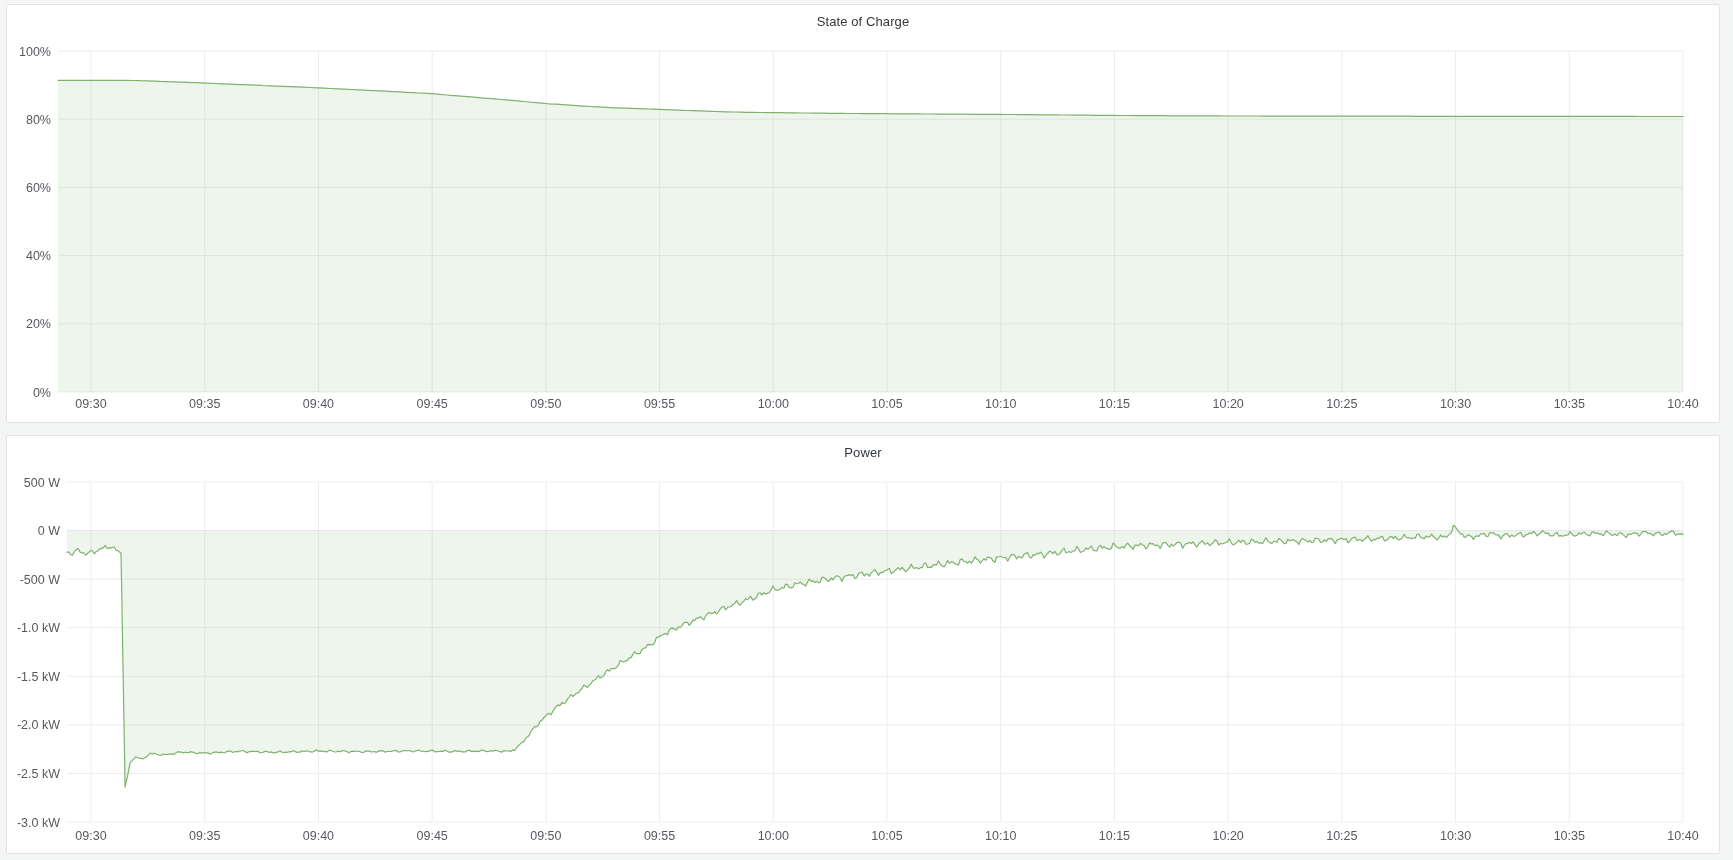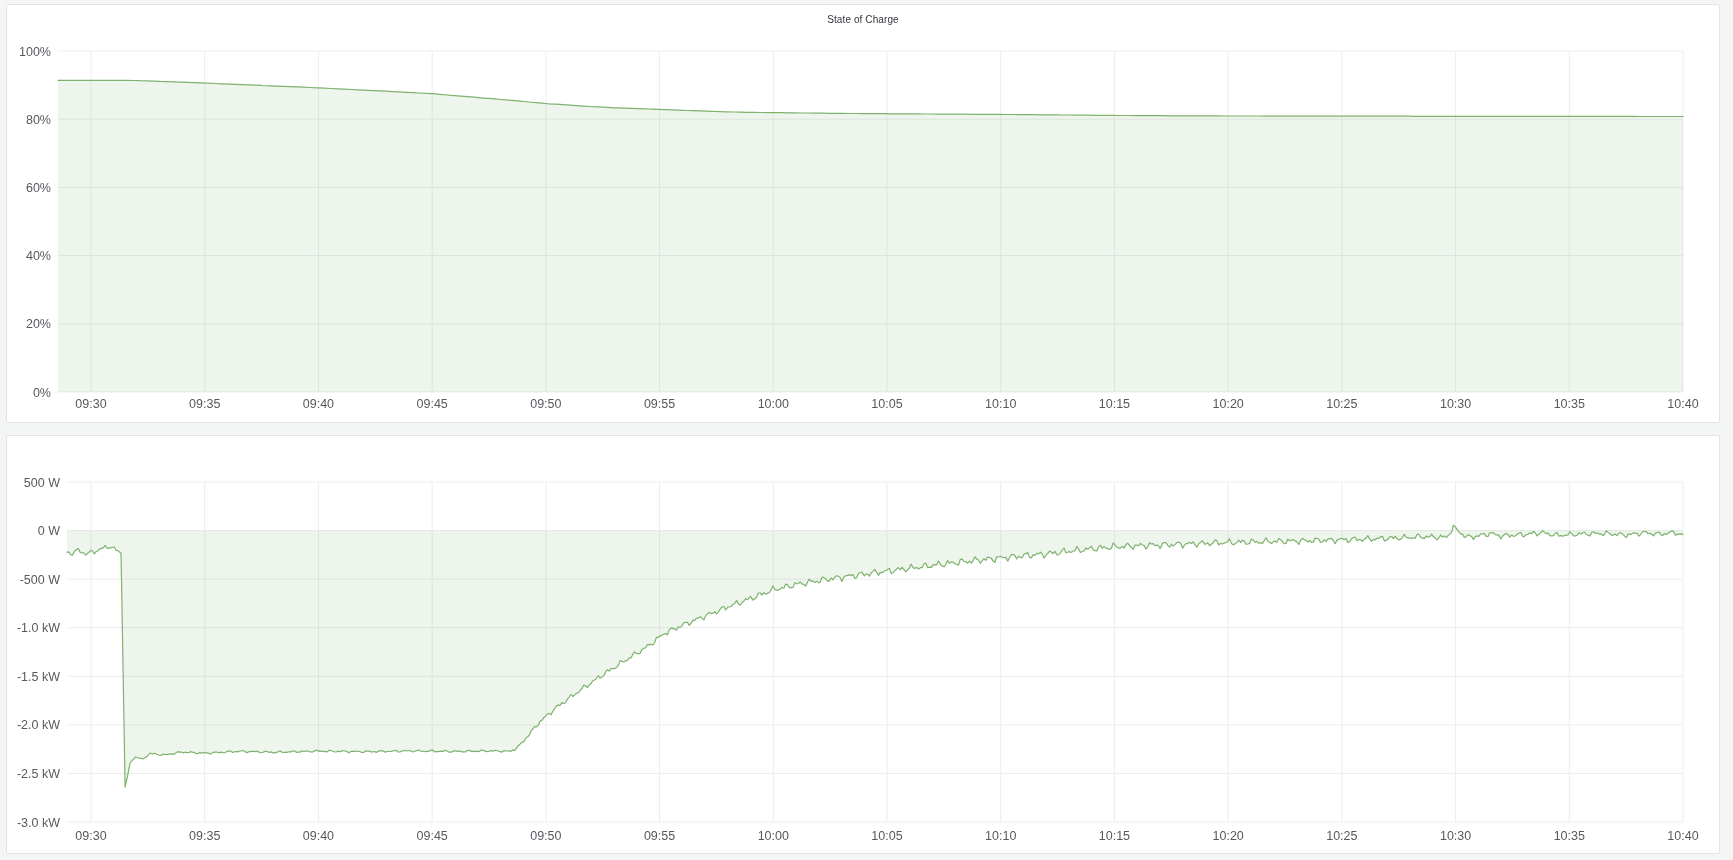--- a/index.html
+++ b/index.html
@@ -15,21 +15,21 @@
     width: 1714px;
     height: 419px;
     background: #ffffff;
     border: 1px solid #e2e3e5;
     border-radius: 2px;
   }
   .panel-title {
     position: absolute;
     top: 9px; left: 0; right: 0;
     text-align: center;
-    font-size: 10px;
+    font-size: 13px;
     font-weight: 500;
     color: #33373c;
     letter-spacing: 0.1px;
     cursor: pointer;
   }
   .chart-svg {
     position: absolute;
     top: 0; left: 0;
   }
   .tick-label {
@@ -137,15 +137,16 @@
         <text x="766.29" y="404" text-anchor="middle" class="tick-label">10:00</text>
         <text x="880.005" y="404" text-anchor="middle" class="tick-label">10:05</text>
         <text x="993.7199999999999" y="404" text-anchor="middle" class="tick-label">10:10</text>
         <text x="1107.435" y="404" text-anchor="middle" class="tick-label">10:15</text>
         <text x="1221.1499999999999" y="404" text-anchor="middle" class="tick-label">10:20</text>
         <text x="1334.865" y="404" text-anchor="middle" class="tick-label">10:25</text>
         <text x="1448.58" y="404" text-anchor="middle" class="tick-label">10:30</text>
         <text x="1562.2949999999998" y="404" text-anchor="middle" class="tick-label">10:35</text>
         <text x="1676.01" y="404" text-anchor="middle" class="tick-label">10:40</text>
       </svg>
+    <div class="panel-title">Power</div>
   </div>
 
 </div>
 
 </body></html>

